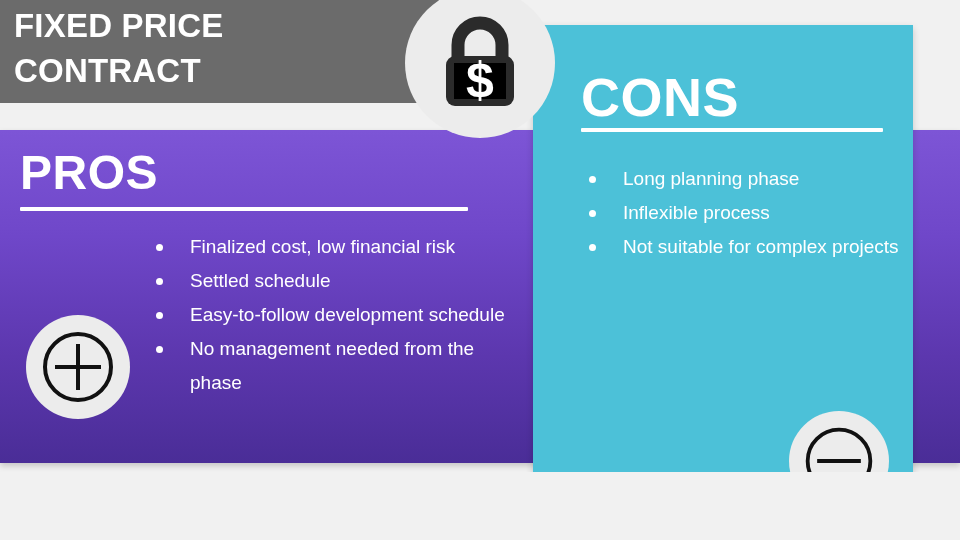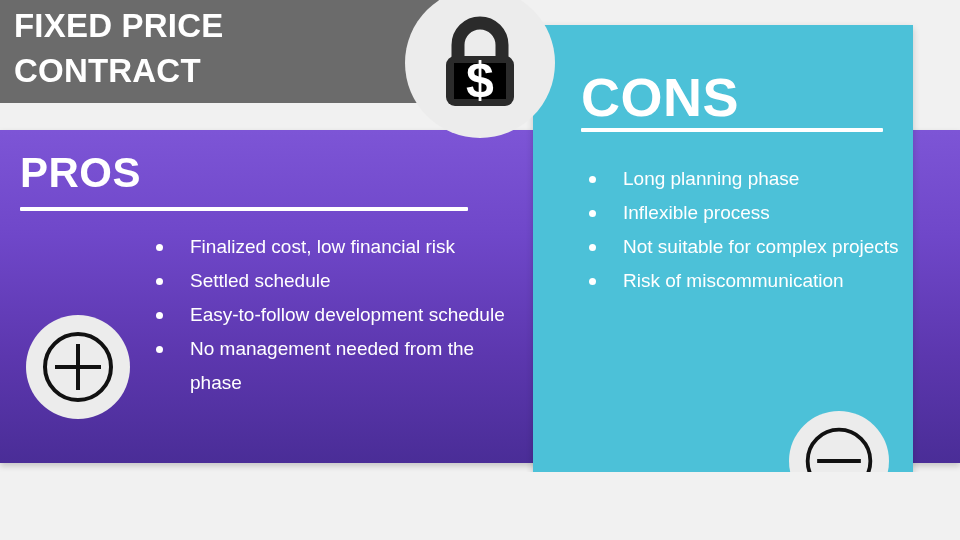--- a/index.html
+++ b/index.html
@@ -67,21 +67,21 @@
     top: 130px;
     width: 520px;
     height: 333px;
     z-index: 4;
   }
   .pros-title {
     position: absolute;
     left: 20px;
     top: 14px;
     color: #ffffff;
-    font-size: 42px;
+    font-size: 48px;
     font-weight: bold;
     letter-spacing: 0.5px;
     line-height: 58px;
   }
   .pros-rule {
     position: absolute;
     left: 20px;
     top: 77px;
     width: 448px;
     height: 4px;
@@ -227,21 +227,20 @@
     </ul>
   </div>
 
   <div class="cons-card">
     <div class="cons-title">CONS</div>
     <div class="cons-rule"></div>
     <ul class="cons-list">
       <li>Long planning phase</li>
       <li>Inflexible process</li>
       <li>Not suitable for complex projects</li>
-      <li>Risk of miscommunication</li>
     </ul>
   </div>
 
   <div class="badge badge-lock">
     <svg width="104" height="104" viewBox="0 0 104 104">
       <path d="M30 48 V34 a22 22 0 0 1 44 0 V48" fill="none" stroke="#2b2b2b" stroke-width="13"></path>
       <rect x="18" y="45" width="68" height="50" rx="9" fill="#2b2b2b"></rect>
       <rect x="26" y="52" width="52" height="36" fill="#000000"></rect>
       <text x="52" y="86" font-family="'Liberation Sans', sans-serif" font-size="50" font-weight="bold" fill="#ffffff" text-anchor="middle">$</text>
     </svg>

